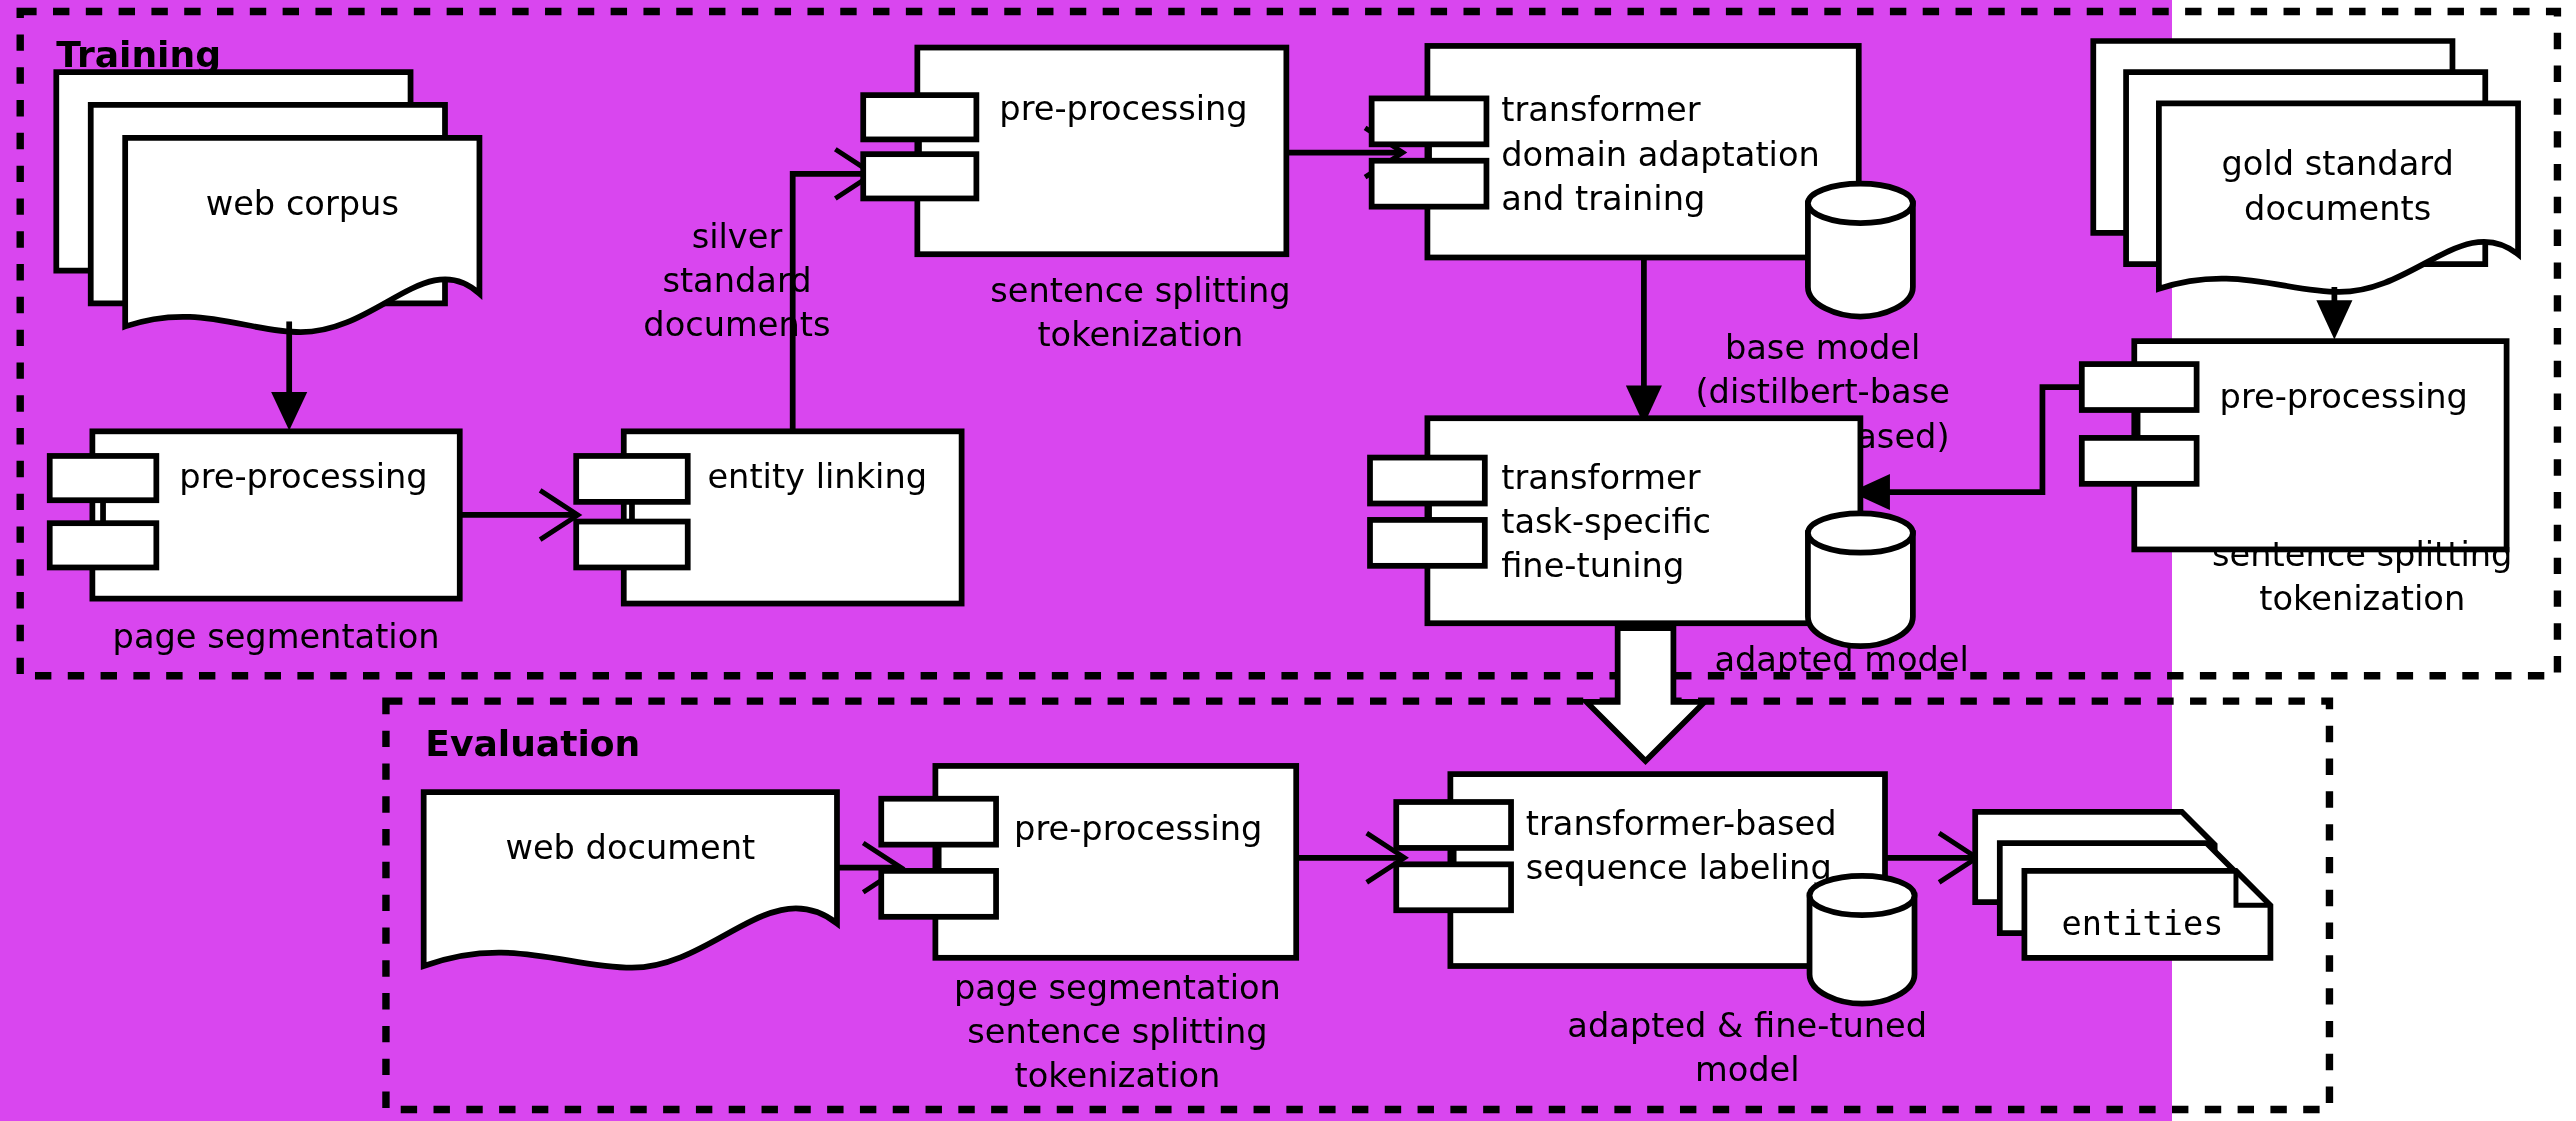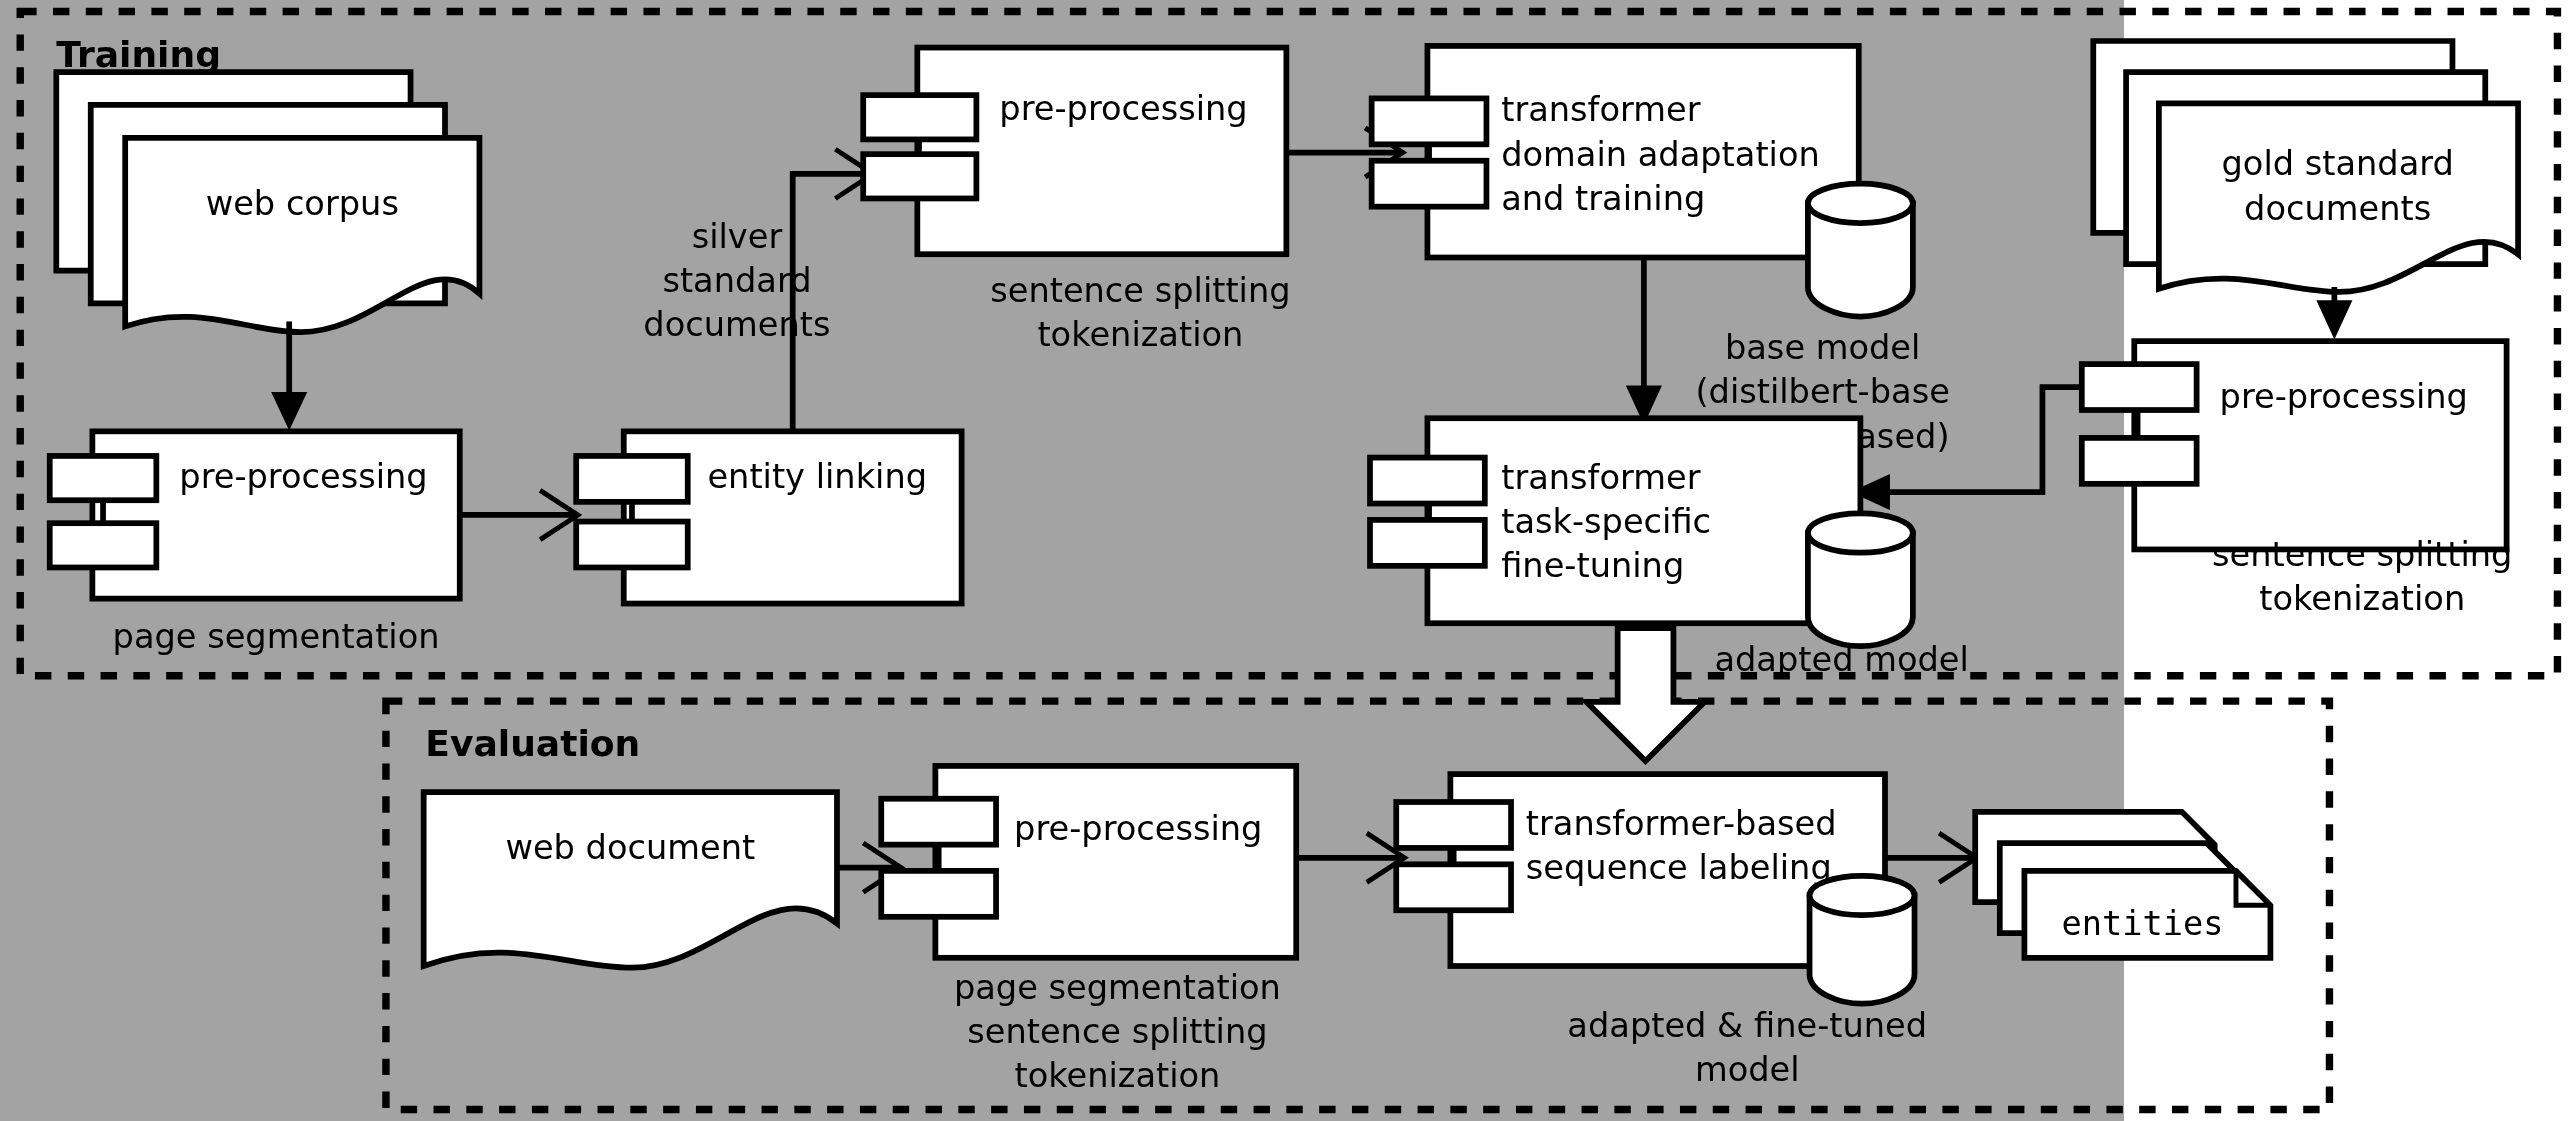--- a/index.html
+++ b/index.html
@@ -4,22 +4,23 @@
 <style>
   html, body {
     margin: 0;
     padding: 0;
     background: #ffffff;
   }
   #canvas {
     position: relative;
     width: 2124px;
     height: 1121px;
-    background: #a3a3a3;
+    background: #d946ef;
     font-family: "DejaVu Sans", sans-serif;
+    padding-left: 48px;
   }
   svg#diagram {
     position: absolute;
     top: 0;
     left: 0;
     width: 2576px;
     height: 1121px;
   }
   .stroke {
     fill: none;

